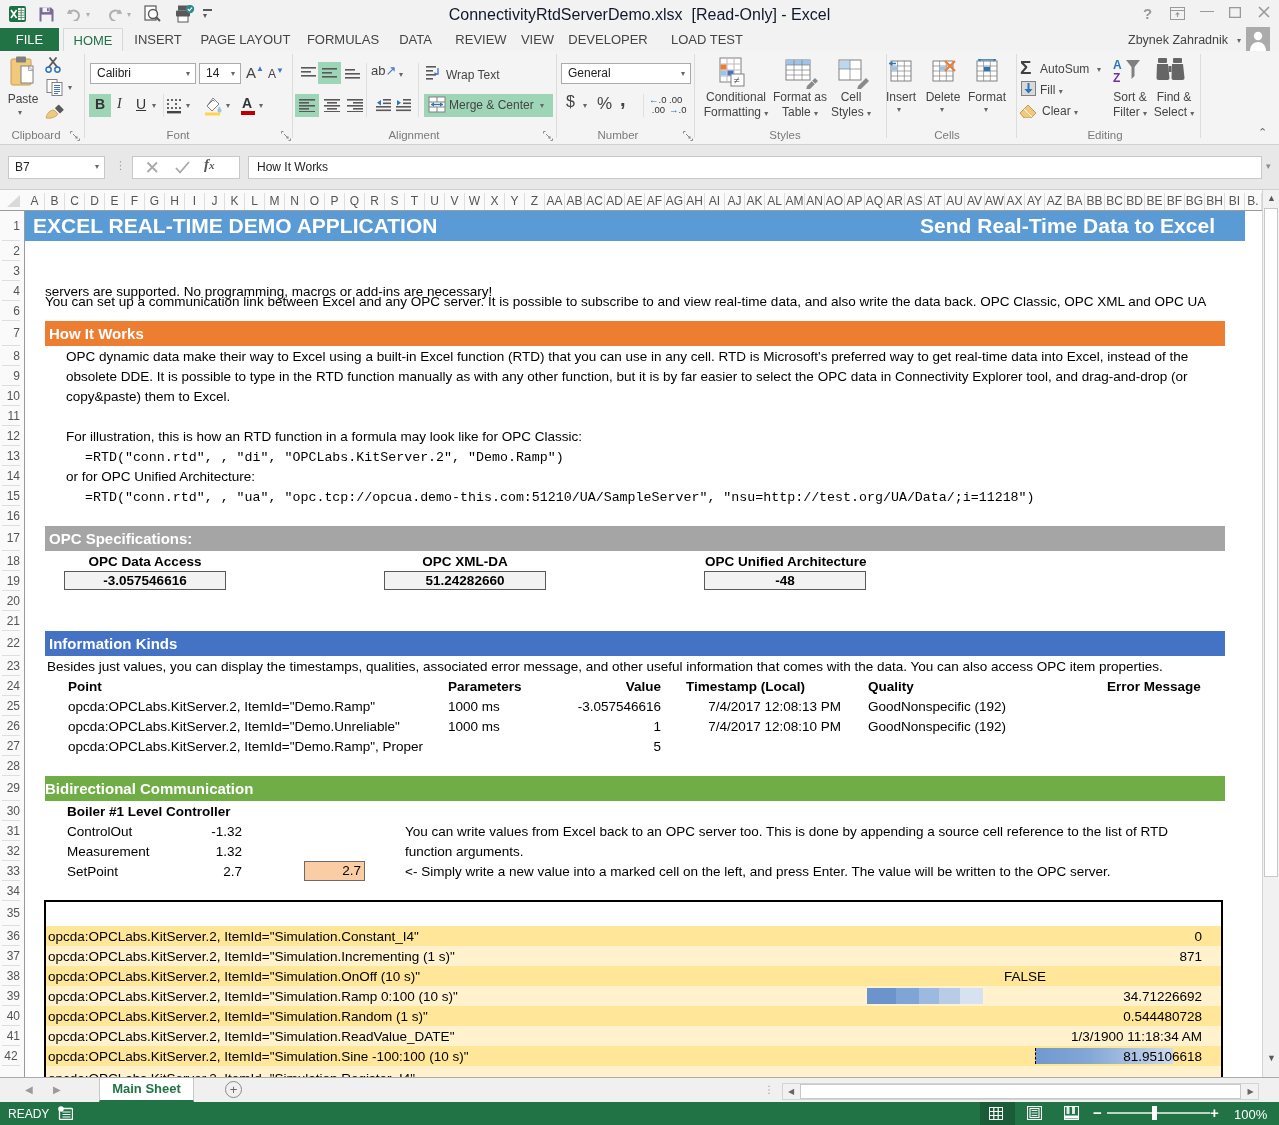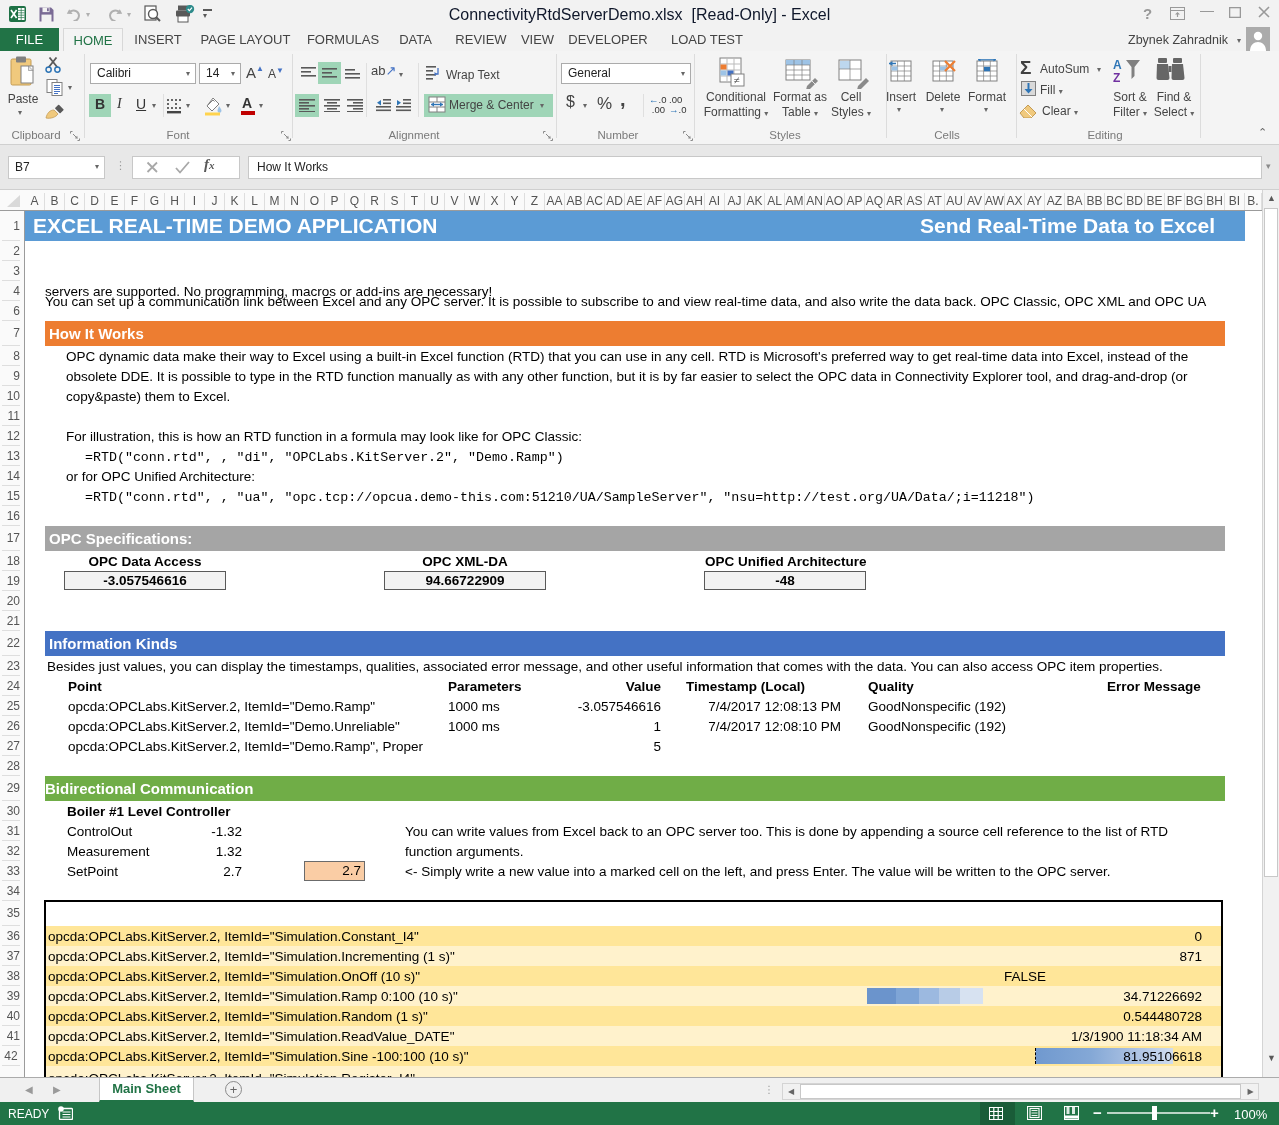--- a/index.html
+++ b/index.html
@@ -512,21 +512,21 @@
 <div class="s" style="left:41px;top:158px;">obsolete DDE. It is possible to type in the RTD function manually as with any other function, but it is by far easier to select the OPC data in Connectivity Explorer tool, and drag-and-drop (or</div>
 <div class="s" style="left:41px;top:178px;">copy&amp;paste) them to Excel.</div>
 <div class="s" style="left:41px;top:218px;">For illustration, this is how an RTD function in a formula may look like for OPC Classic:</div>
 <div class="s mono" style="left:60px;top:239px;">=RTD("conn.rtd", , "di", "OPCLabs.KitServer.2", "Demo.Ramp")</div>
 <div class="s" style="left:41px;top:258px;">or for OPC Unified Architecture:</div>
 <div class="s mono" style="left:60px;top:279px;">=RTD("conn.rtd", , "ua", "opc.tcp://opcua.demo-this.com:51210/UA/SampleServer", "nsu=http://test.org/UA/Data/;i=11218")</div>
 <div class="hdrbar" style="left:20px;top:315px;width:1180px;height:25px;background:#a5a5a5;line-height:25px;"><span style="margin-left:4px;">OPC Specifications:</span></div>
 <div class="s" style="left:40px;top:343px;width:160px;text-align:center;font-weight:bold;">OPC Data Access</div>
 <div class="s" style="left:39px;top:360px;width:160px;height:17px;background:#f2f2f2;border:1px solid #595959;text-align:center;font-weight:bold;line-height:17px;">-3.057546616</div>
 <div class="s" style="left:360px;top:343px;width:160px;text-align:center;font-weight:bold;">OPC XML-DA</div>
-<div class="s" style="left:359px;top:360px;width:160px;height:17px;background:#f2f2f2;border:1px solid #595959;text-align:center;font-weight:bold;line-height:17px;">94.66722909</div>
+<div class="s" style="left:359px;top:360px;width:160px;height:17px;background:#f2f2f2;border:1px solid #595959;text-align:center;font-weight:bold;line-height:17px;">51.24282660</div>
 <div class="s" style="left:680px;top:343px;width:160px;text-align:center;font-weight:bold;">OPC Unified Architecture</div>
 <div class="s" style="left:679px;top:360px;width:160px;height:17px;background:#f2f2f2;border:1px solid #595959;text-align:center;font-weight:bold;line-height:17px;">-48</div>
 <div class="hdrbar" style="left:20px;top:420px;width:1180px;height:25px;background:#4472c4;line-height:25px;"><span style="margin-left:4px;">Information Kinds</span></div>
 <div class="s" style="left:22px;top:448px;">Besides just values, you can display the timestamps, qualities, associated error message, and other useful information that comes with the data. You can also access OPC item properties.</div>
 <div class="s" style="left:43px;top:468px;font-weight:bold;">Point</div>
 <div class="s" style="left:423px;top:468px;font-weight:bold;">Parameters</div>
 <div class="s" style="left:516px;top:468px;width:120px;text-align:right;font-weight:bold;">Value</div>
 <div class="s" style="left:661px;top:468px;font-weight:bold;">Timestamp (Local)</div>
 <div class="s" style="left:843px;top:468px;font-weight:bold;">Quality</div>
 <div class="s" style="left:1082px;top:468px;font-weight:bold;">Error Message</div>

